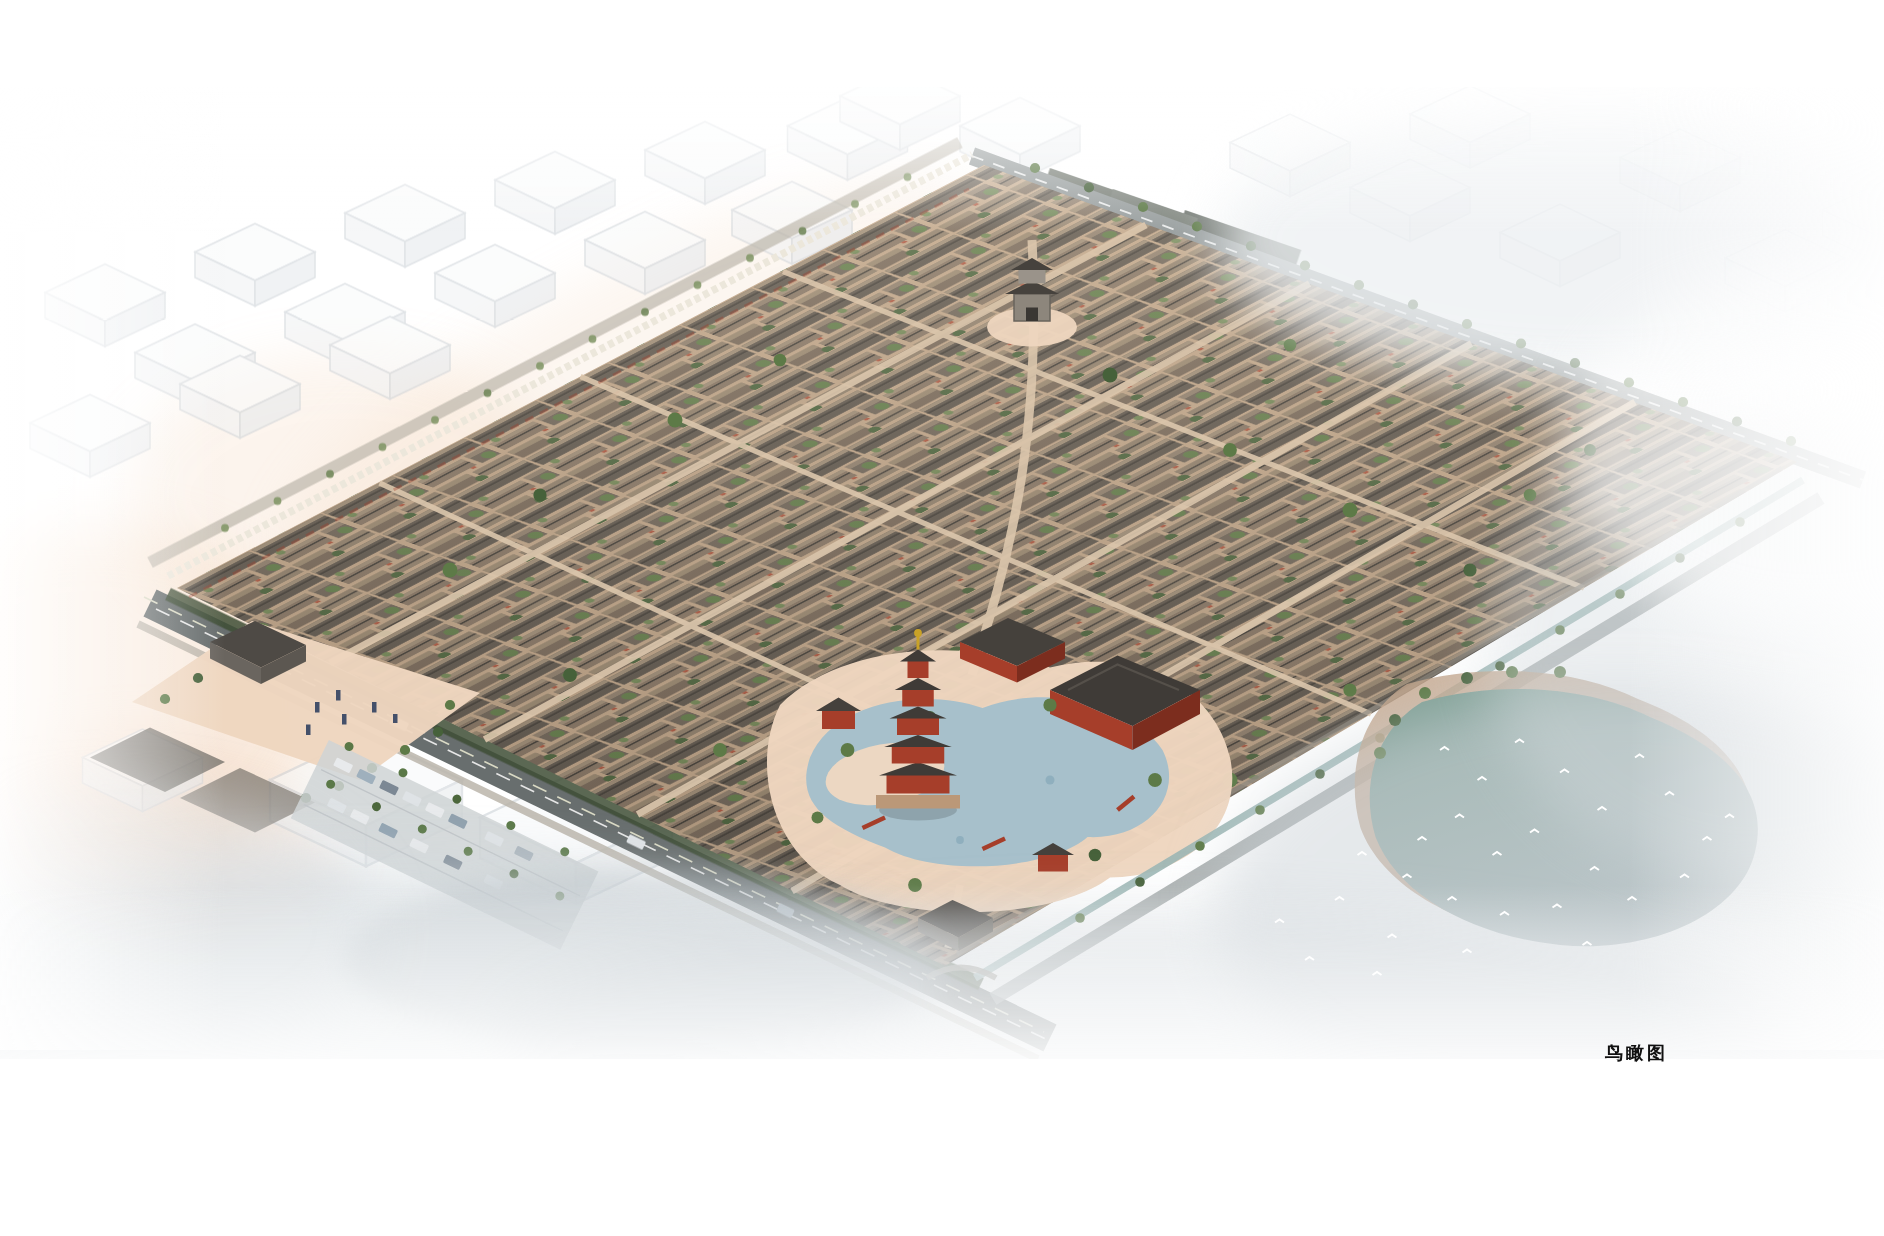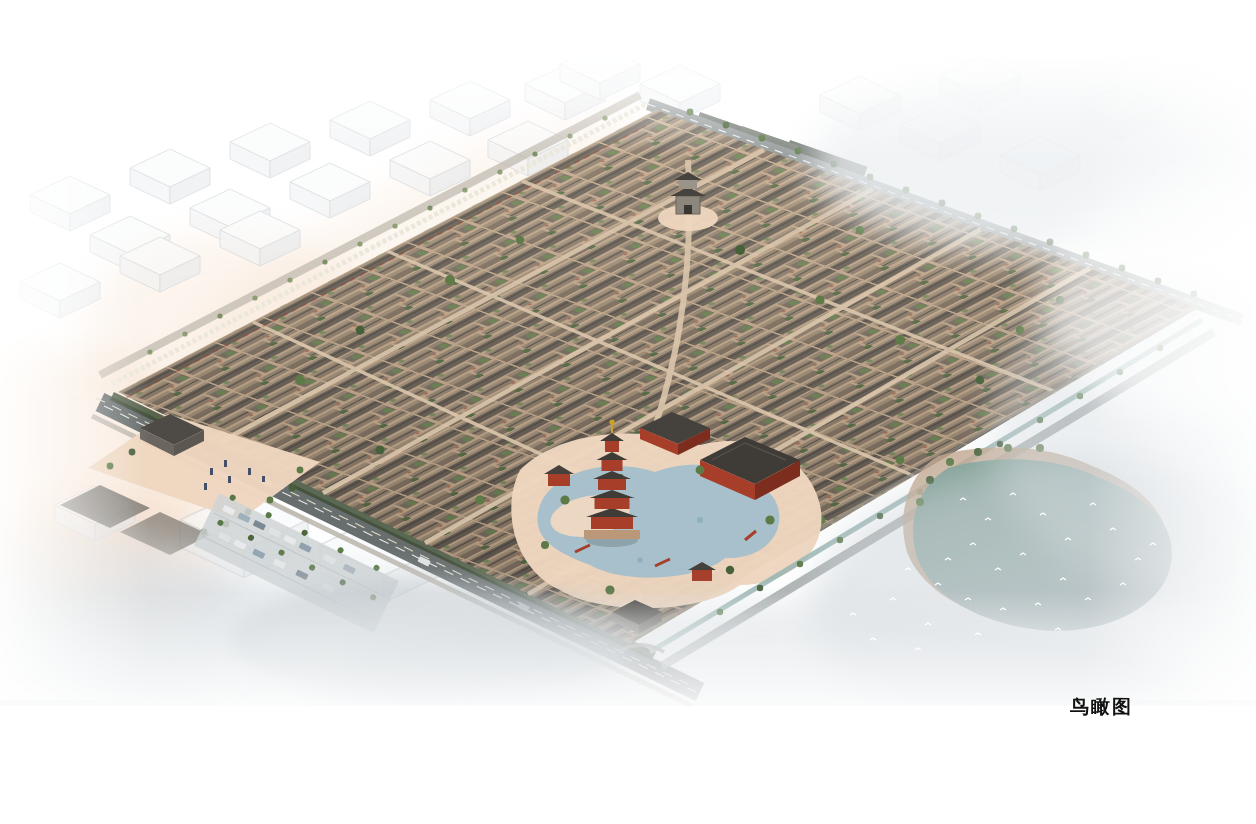--- a/index.html
+++ b/index.html
@@ -1,19 +1,19 @@
 <!DOCTYPE html>
 <html style="--badgeBg: #3a3a3c; --badgeText: #e3e0da; --roofDark: #5a534b; --roofMid: #837262; --roofLight: #9c8b76; --ridge: #3e3a35; --groundTan: #bfa488; --street: #dcc7ad; --plazaPeach: #eed6bf; --red: #a63e2a; --redDark: #7c2d1e; --treeGreen: #5d7a47; --treeDark: #46613a; --hedge: #3f4e36; --pondBlue: #a7c0cb; --lakeTeal: #80a095; --canal: #9cb6b4; --roadDark: #686e6e; --roadLight: #9aa0a0; --sidewalk: #b7b1a6; --wallWhite: #ece7db; --ctxLine: #c8ced4; --ctxFill: #f7f9fa; --fog: #d3dade; --washOrange: #f0c6a0; --slabGreen: #5a6258; --towerGray: #8d867c; --darkRoof: #46423d; --gold: #c9a227;"><head>
 <meta charset="utf-8">
 <style>
   html,body{margin:0;padding:0;background:#ffffff;}
   .page{position:relative;width:1256px;height:824px;background:#fff;overflow:hidden;
         font-family:"Liberation Sans","DejaVu Sans",sans-serif;color:#1c1c1c;}
   svg{position:absolute;left:0;top:0;}
-  .caption{position:absolute;left:1070px;top:694px;font-size:19px;font-weight:700;
+  .caption{position:absolute;left:1070px;top:694px;font-size:12px;font-weight:700;
            letter-spacing:2px;color:#111;}
   .footer{position:absolute;left:0;top:770px;width:1256px;height:54px;}
 </style>
 </head>
 <body>
 
 <div class="page">
 
 <svg width="1256" height="824" viewBox="0 0 1256 824">
   <defs>

